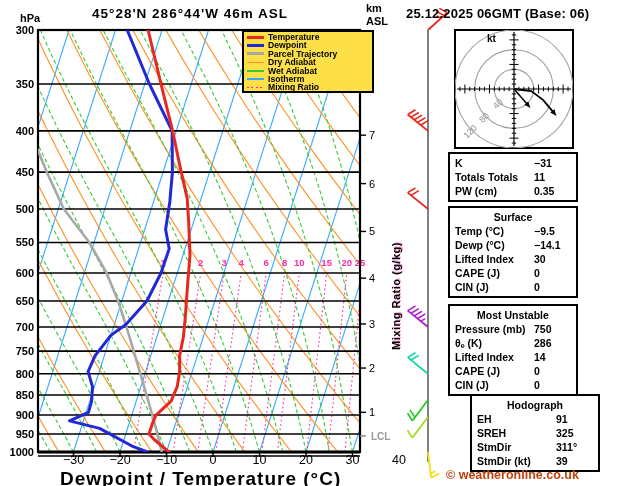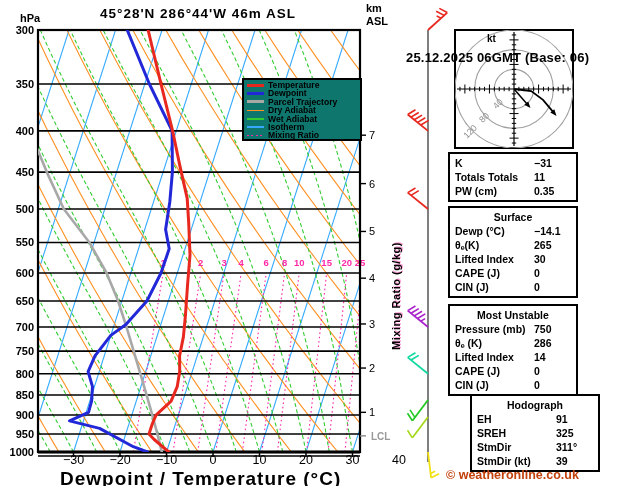--- a/index.html
+++ b/index.html
@@ -1,26 +1,26 @@
 <!DOCTYPE html>
 <html><head>
 <meta charset="utf-8">
 <style>
   html,body{margin:0;padding:0;background:#fff;}
   .stage{position:relative;width:629px;height:486px;background:#fff;overflow:hidden;
          font-family:"Liberation Sans",sans-serif;}
   svg{position:absolute;left:0;top:0;font-family:"Liberation Sans",sans-serif;}
   .abs{position:absolute;}
   .hpa{left:12px;top:12px;font-size:11px;font-weight:bold;color:#000;margin-left:8px;}
-  .title{left:48px;top:6px;width:300px;text-align:center;font-size:13.5px;font-weight:bold;
+  .title{left:40px;top:6px;width:300px;text-align:center;font-size:13.5px;font-weight:bold;
          letter-spacing:1px;color:#000;white-space:nowrap;}
   .kmasl{left:366px;top:2px;font-size:11px;font-weight:bold;line-height:13px;color:#000;}
-  .datetime{left:406px;top:6px;width:223px;font-size:13px;font-weight:bold;letter-spacing:.2px;color:#000;white-space:nowrap;margin-top:44px;}
-  .legend{left:242px;top:30px;width:120px;height:63px;background:#0f766e;border:2px solid #000;
-          box-sizing:border-box;padding:1px 0 0 3px;z-index:5;margin-top:48px;}
+  .datetime{left:406px;top:6px;width:223px;font-size:13px;font-weight:bold;letter-spacing:.2px;color:#000;white-space:nowrap;}
+  .legend{left:242px;top:30px;width:132px;height:63px;background:#fde047;border:2px solid #000;
+          box-sizing:border-box;padding:1px 0 0 3px;z-index:5;}
   .legend-row{display:flex;align-items:center;height:8.4px;}
   .legend-swatch{width:17px;flex:0 0 17px;margin-right:4px;}
   .legend-label{font-size:8.6px;font-weight:bold;white-space:nowrap;line-height:8.4px;}
   .mixlabel{left:296px;top:290px;width:200px;text-align:center;transform:rotate(-90deg);
             font-size:11px;font-weight:bold;color:#000;letter-spacing:.5px;
             text-shadow:1px 1px 0 #ffa0d8;white-space:nowrap;}
   .xaxislabel{left:60px;top:468px;width:280px;text-align:center;font-size:19px;font-weight:bold;
               letter-spacing:1px;color:#000;white-space:nowrap;}
   .ktlabel{left:459px;top:33px;font-size:10px;font-weight:bold;color:#000;z-index:6;padding-left:28px;}
   .tbox{position:absolute;left:448px;width:130px;background:#fff;border:2px solid #000;
@@ -330,22 +330,22 @@
   <div class="abs ktlabel">kt</div>
 
   <div id="tables">
       <div class="tbox" style="top: 152px;">
         <div class="trow"><span>K</span><span class="tval">−31</span></div>
         <div class="trow"><span>Totals Totals</span><span class="tval">11</span></div>
         <div class="trow"><span>PW (cm)</span><span class="tval">0.35</span></div>
       </div>
       <div class="tbox" style="top: 206px;">
         <div class="ttitle">Surface</div>
+        <div class="trow"><span>Temp (°C)</span><span class="tval">−9.5</span></div>
         <div class="trow"><span>Dewp (°C)</span><span class="tval">−14.1</span></div>
-        <div class="trow"><span>θₑ(K)</span><span class="tval">265</span></div>
         <div class="trow"><span>Lifted Index</span><span class="tval">30</span></div>
         <div class="trow"><span>CAPE (J)</span><span class="tval">0</span></div>
         <div class="trow"><span>CIN (J)</span><span class="tval">0</span></div>
       </div>
       <div class="tbox" style="top: 304px;">
         <div class="ttitle">Most Unstable</div>
         <div class="trow"><span>Pressure (mb)</span><span class="tval">750</span></div>
         <div class="trow"><span>θₑ (K)</span><span class="tval">286</span></div>
         <div class="trow"><span>Lifted Index</span><span class="tval">14</span></div>
         <div class="trow"><span>CAPE (J)</span><span class="tval">0</span></div>

